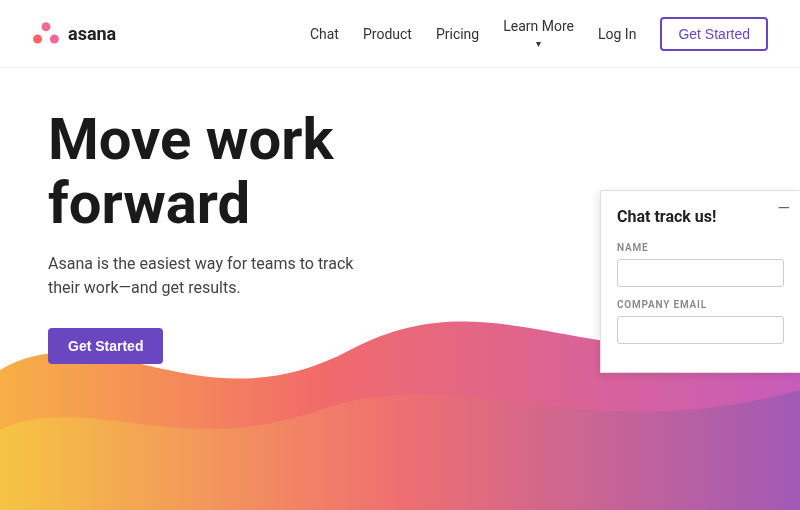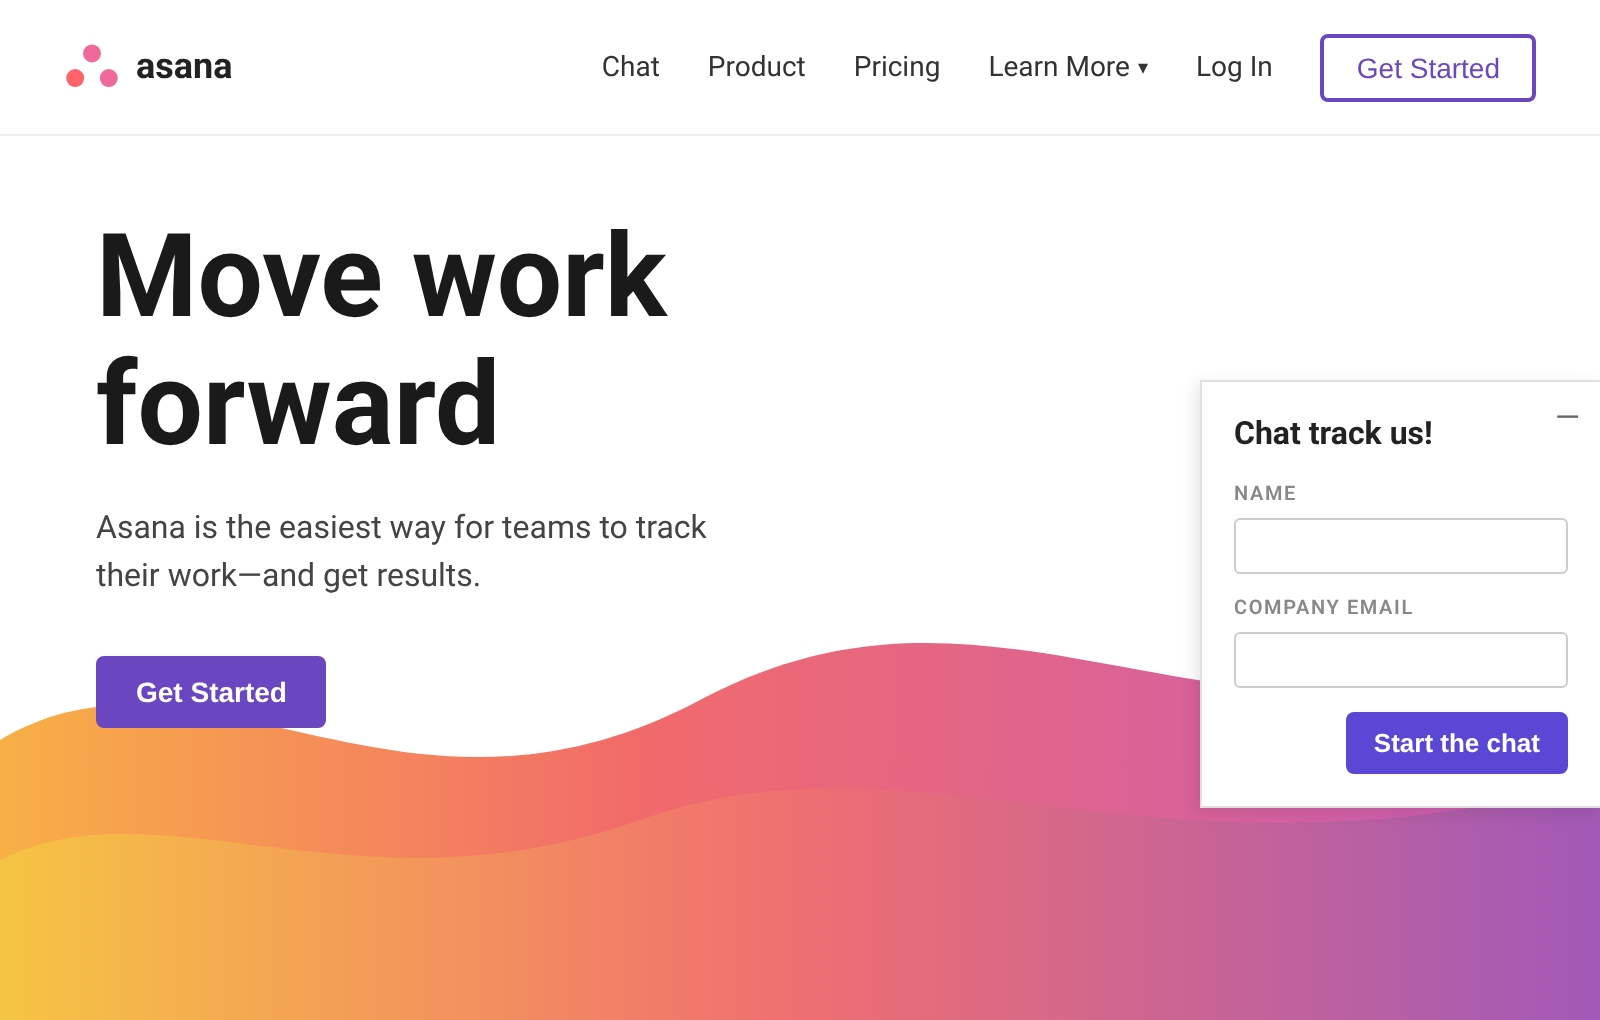--- a/index.html
+++ b/index.html
@@ -8,21 +8,21 @@
     
     nav {
       display: flex; align-items: center; justify-content: space-between;
       padding: 0 32px; height: 68px; border-bottom: 1px solid #f0f0f0;
       position: relative; z-index: 10; background: #fff;
     }
     .nav-logo { display: flex; align-items: center; gap: 8px; }
     .logo-text { font-size: 18px; font-weight: 700; color: #222; }
     .nav-links { display: flex; align-items: center; gap: 24px; }
     .nav-link { font-size: 14px; color: #333; text-decoration: none; cursor: pointer; }
-    .nav-link-learn { display: flex; align-items: center; gap: 4px; }
+    .nav-link-learn { display: flex; align-items: center; gap: 4px; flex-direction: column; }
     .chevron-down { font-size: 10px; }
     .nav-login { font-size: 14px; color: #333; cursor: pointer; }
     .nav-cta {
       border: 2px solid #6b46c1; border-radius: 4px;
       padding: 7px 16px; font-size: 14px; color: #6b46c1;
       background: #fff; cursor: pointer; font-weight: 500;
     }
 
     
     .hero {
@@ -146,16 +146,13 @@
   </svg>
 </div>
 
 <div class="chat-widget">
   <span class="chat-minimize">—</span>
   <div class="chat-title">Chat track us!</div>
   <div class="chat-label">NAME</div>
   <input class="chat-input-field" type="text" style="">
   <div class="chat-label">COMPANY EMAIL</div>
   <input class="chat-input-field" type="email" style="">
-  <div class="chat-button-clearfix">
-    <button class="chat-button">Start the chat</button>
-  </div>
 </div>
 
 </body></html>

